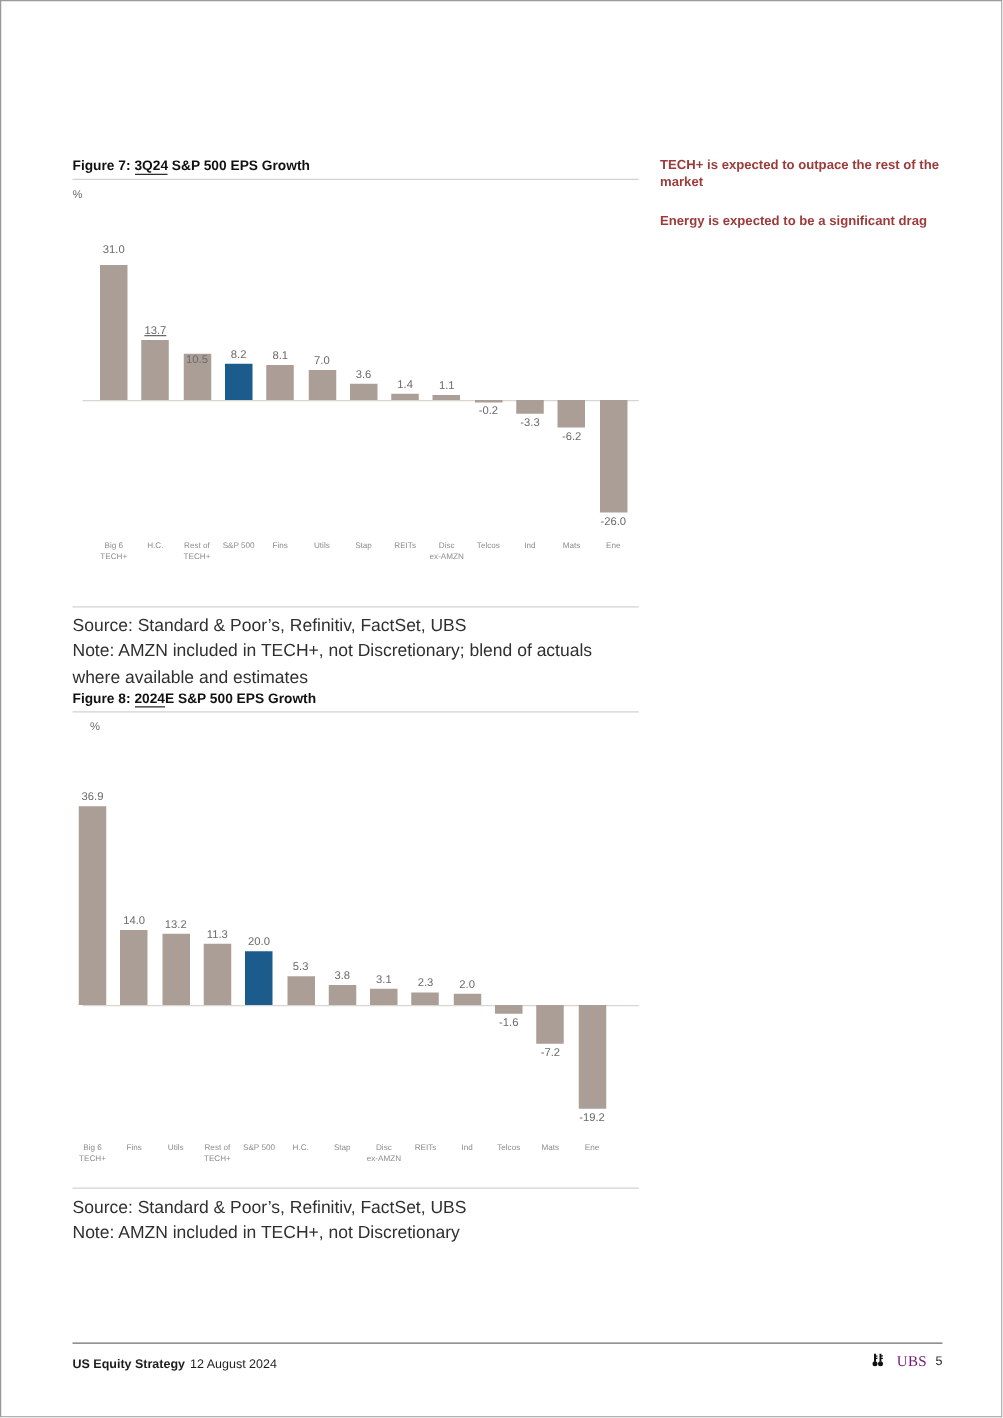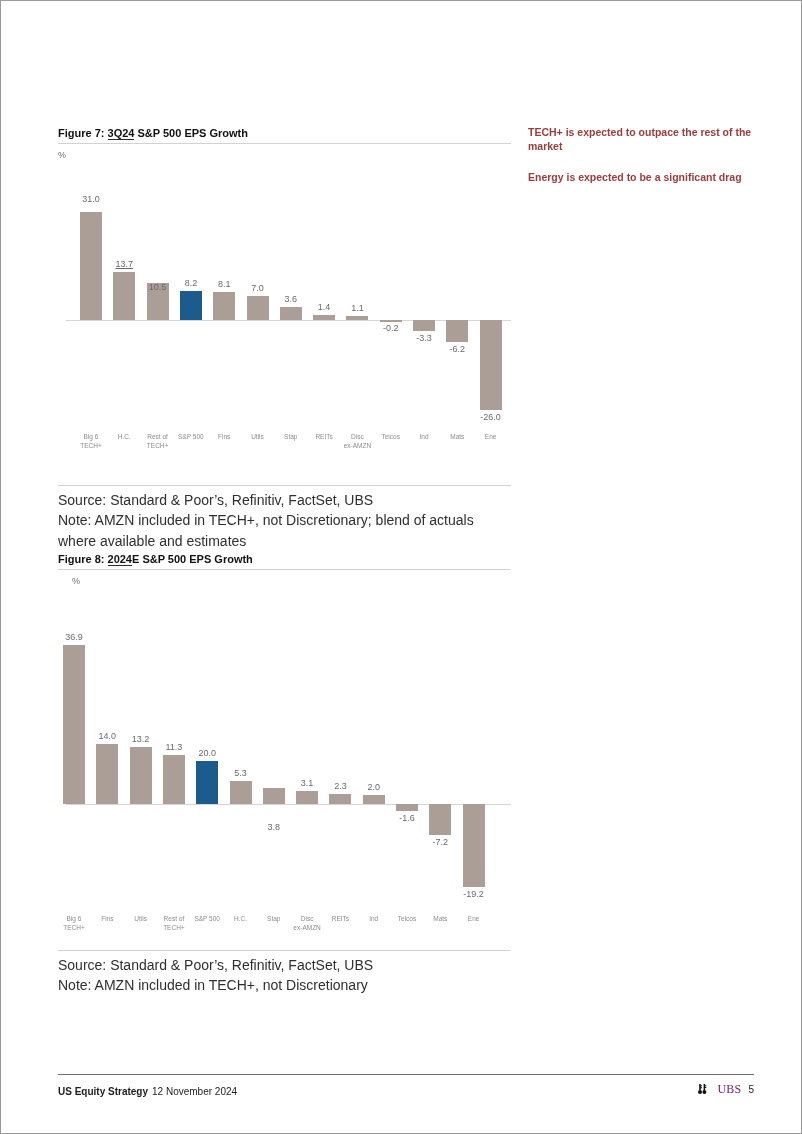--- a/index.html
+++ b/index.html
@@ -302,21 +302,21 @@
           <div class="bar-value" style="left: 126.2px; top: 162px;">20.0</div>
           <div class="cat-label" style="left: 126.2px; top: 328px;">
             <div>S&amp;P 500</div>
           </div>
           <div class="bar" style="left: 171.5px; height: 22.79px; top: 195.21px;"></div>
           <div class="bar-value" style="left: 159.5px; top: 182.21px;">5.3</div>
           <div class="cat-label" style="left: 159.5px; top: 328px;">
             <div>H.C.</div>
           </div>
           <div class="bar" style="left: 204.8px; height: 16.34px; top: 201.66px;"></div>
-          <div class="bar-value" style="left: 192.8px; top: 188.66px; margin-top: 47px;">3.8</div>
+          <div class="bar-value" style="left: 192.8px; top: 188.66px;">3.8</div>
           <div class="cat-label" style="left: 192.8px; top: 328px;">
             <div>Stap</div>
           </div>
           <div class="bar" style="left: 238.1px; height: 13.33px; top: 204.67px;"></div>
           <div class="bar-value" style="left: 226.1px; top: 191.67px;">3.1</div>
           <div class="cat-label" style="left: 226.1px; top: 328px;">
             <div>Disc</div>
             <div>ex-AMZN</div>
           </div>
           <div class="bar" style="left: 271.4px; height: 9.89px; top: 208.11px;"></div>
@@ -351,21 +351,21 @@
   <div class="notes" style="top:949px;">
     <div class="notes-rule"></div>
     <div class="note-line">Source: Standard &amp; Poor’s, Refinitiv, FactSet, UBS</div>
     <div class="note-line">Note: AMZN included in TECH+, not Discretionary</div>
   </div>
 
   <div class="footer">
     <div class="footer-rule"></div>
     <div class="footer-row">
       <div class="footer-left">
-        <span class="strong">US Equity Strategy</span><span class="date">12 November 2024</span>
+        <span class="strong">US Equity Strategy</span><span class="date">12 August 2024</span>
       </div>
       <div class="footer-right">
         <span class="ubs-keys">
           <svg width="13" height="12" viewBox="0 0 13 12" aria-hidden="true">
             <g fill="#111111">
               <path d="M2.2 1.0 l1.6 0 0 1.3 1.2 0 0 1.0 -1.2 0 0 0.9 1.2 0 0 1.0 -1.2 0 0 2.1 -1.6 0 z"></path>
               <path d="M6.0 1.0 l1.6 0 0 6.3 -1.6 0 z" opacity="0"></path>
               <circle cx="3.0" cy="9.0" r="2.0"></circle>
               <path d="M6.6 0.9 l1.5 0 0 1.3 1.2 0 0 1.0 -1.2 0 0 0.9 1.2 0 0 1.0 -1.2 0 0 2.1 -1.5 0 z"></path>
               <circle cx="7.4" cy="9.0" r="2.0"></circle>

